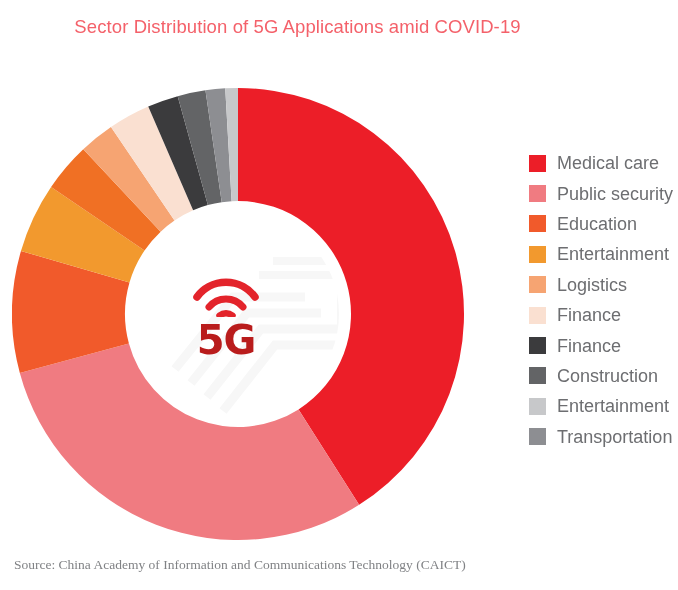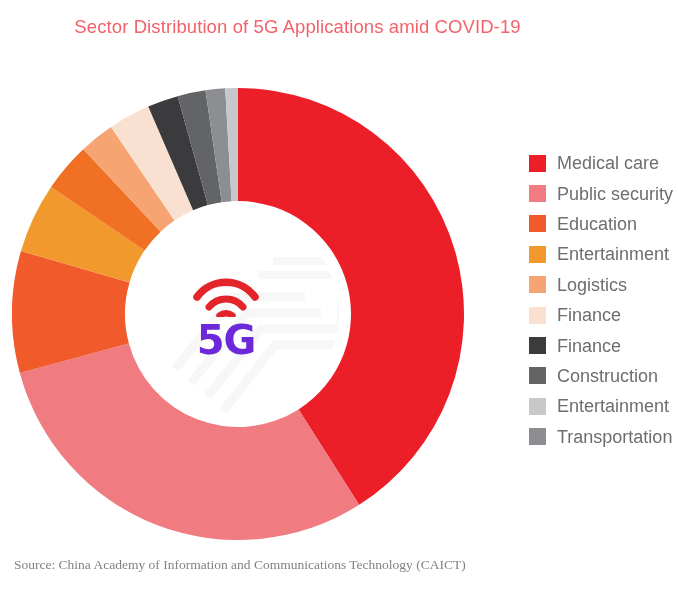--- a/index.html
+++ b/index.html
@@ -68,21 +68,21 @@
     flex-direction: column;
     align-items: center;
     justify-content: center;
     transform: translate(-12px, 2px);
   }
   #wifi-icon { display: block; }
   #logo-text {
     font-family: "DejaVu Sans", sans-serif;
     font-size: 40px;
     font-weight: bold;
-    color: #6d28d9;
+    color: #b91c1c;
     line-height: 1;
     letter-spacing: -1px;
     margin-top: 3px;
   }
   #legend {
     position: absolute;
     left: 529px;
     top: 148px;
     width: 145px;
   }

